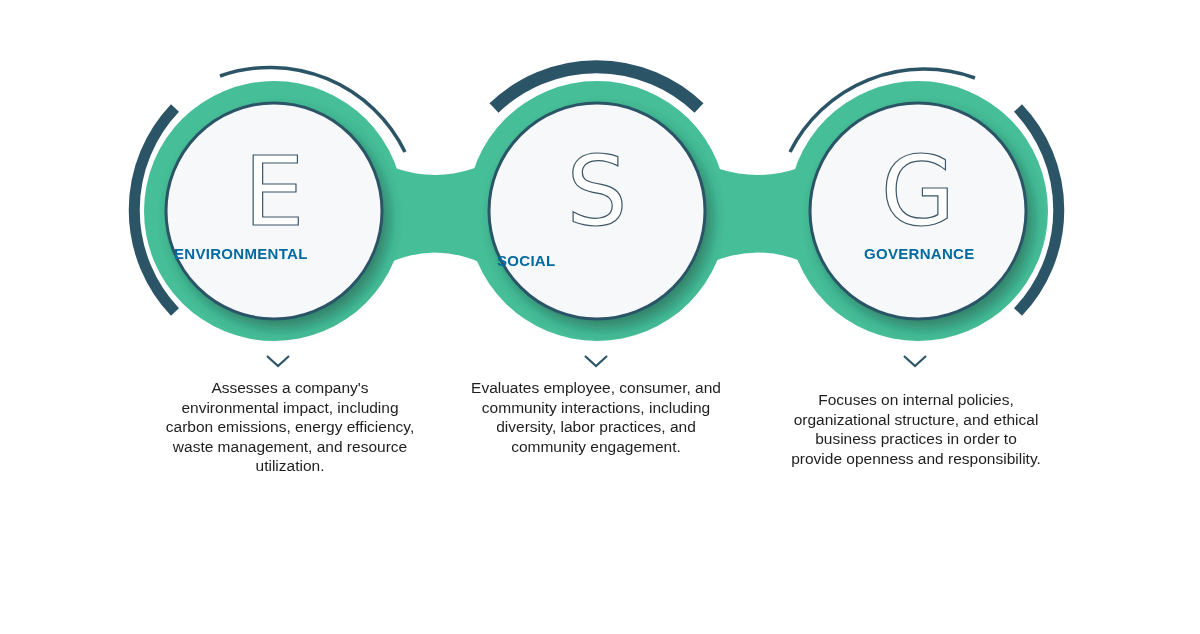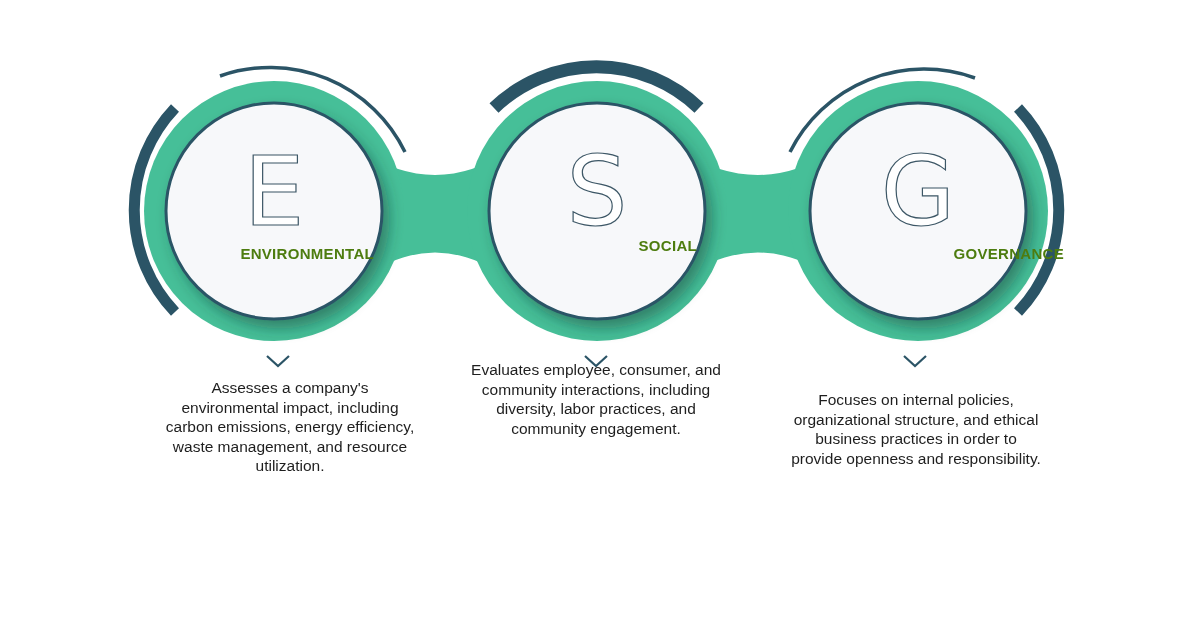--- a/index.html
+++ b/index.html
@@ -1,18 +1,18 @@
 <!DOCTYPE html>
 <html><head>
 <meta charset="utf-8">
 <style>
   html,body{margin:0;padding:0;background:#ffffff;}
   body{width:1200px;height:634px;position:relative;overflow:hidden;font-family:"Liberation Sans",sans-serif;}
   svg.stage{position:absolute;left:0;top:0;}
-  .label{position:absolute;width:200px;text-align:right;font-weight:bold;font-size:15px;color:#4d7c0f;letter-spacing:0.3px;}
+  .label{position:absolute;width:200px;text-align:left;font-weight:bold;font-size:15px;color:#0369a1;letter-spacing:0.3px;}
   .letter{position:absolute;width:120px;text-align:center;font-size:96px;line-height:96px;color:#fff;-webkit-text-stroke:1.2px #3d5766;font-family:"DejaVu Sans",sans-serif;font-weight:normal;}
   .chev{position:absolute;width:28px;height:16px;}
   .desc{position:absolute;width:250px;text-align:center;font-size:15.5px;line-height:19.5px;color:#1e1e1e;}
 </style>
 </head>
 <body>
 
 <svg class="stage" width="1200" height="634" viewBox="0 0 1200 634">
   <defs>
     <radialGradient id="shade" cx="0.45" cy="0.4" r="0.6">
@@ -56,24 +56,24 @@
 </svg>
 
 <div class="letter" style="left:214px;top:144px;">E</div>
 <div class="label" style="left:174px;top:245px;">ENVIRONMENTAL</div>
 <svg class="chev" style="left:264px;top:353px;" viewBox="0 0 28 16">
     <polyline points="3,3 14,13 25,3" fill="none" stroke="#2b5466" stroke-width="2.2"></polyline>
   </svg>
 <div class="desc" style="left:165px;top:378px;">Assesses a company's environmental impact, including carbon emissions, energy efficiency, waste management, and resource utilization.</div>
 
 <div class="letter" style="left:537px;top:144px;">S</div>
-<div class="label" style="left:497px;top:237px;">SOCIAL</div>
+<div class="label" style="left:497px;top:252px;">SOCIAL</div>
 <svg class="chev" style="left:582px;top:353px;" viewBox="0 0 28 16">
     <polyline points="3,3 14,13 25,3" fill="none" stroke="#2b5466" stroke-width="2.2"></polyline>
   </svg>
-<div class="desc" style="left:471px;top:360px;text-align:center;">Evaluates employee, consumer, and community interactions, including diversity, labor practices, and community engagement.</div>
+<div class="desc" style="left:471px;top:378px;text-align:center;">Evaluates employee, consumer, and community interactions, including diversity, labor practices, and community engagement.</div>
 
 <div class="letter" style="left:858px;top:144px;">G</div>
 <div class="label" style="left:864px;top:245px;">GOVERNANCE</div>
 <svg class="chev" style="left:901px;top:353px;" viewBox="0 0 28 16">
     <polyline points="3,3 14,13 25,3" fill="none" stroke="#2b5466" stroke-width="2.2"></polyline>
   </svg>
 <div class="desc" style="left:791px;top:390px;">Focuses on internal policies, organizational structure, and ethical business practices in order to provide openness and responsibility.</div>
 
 </body></html>

